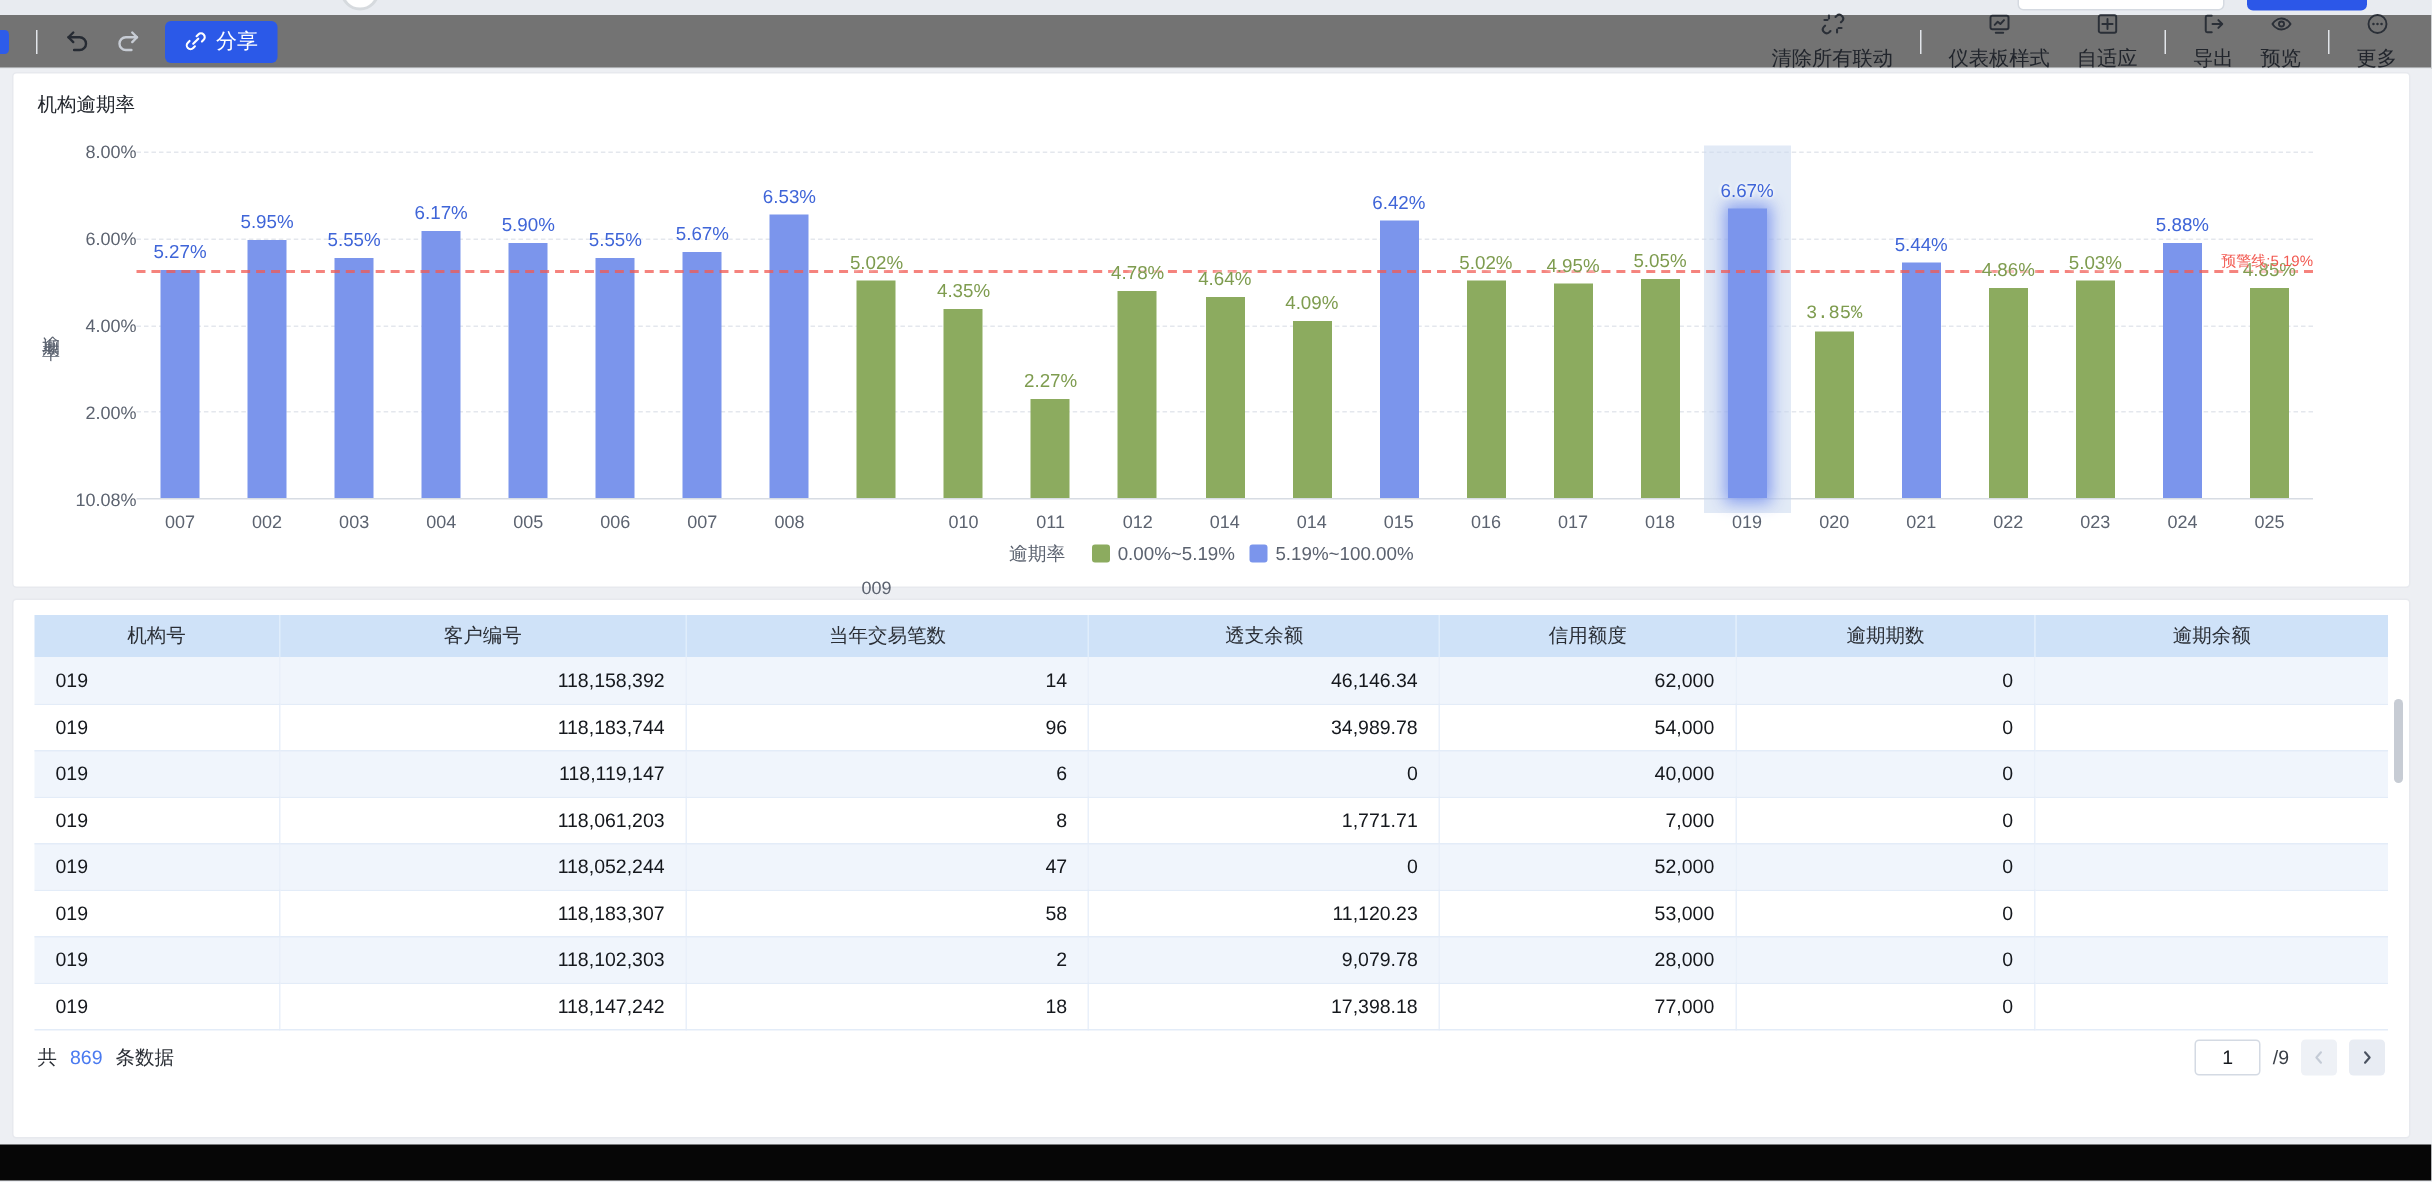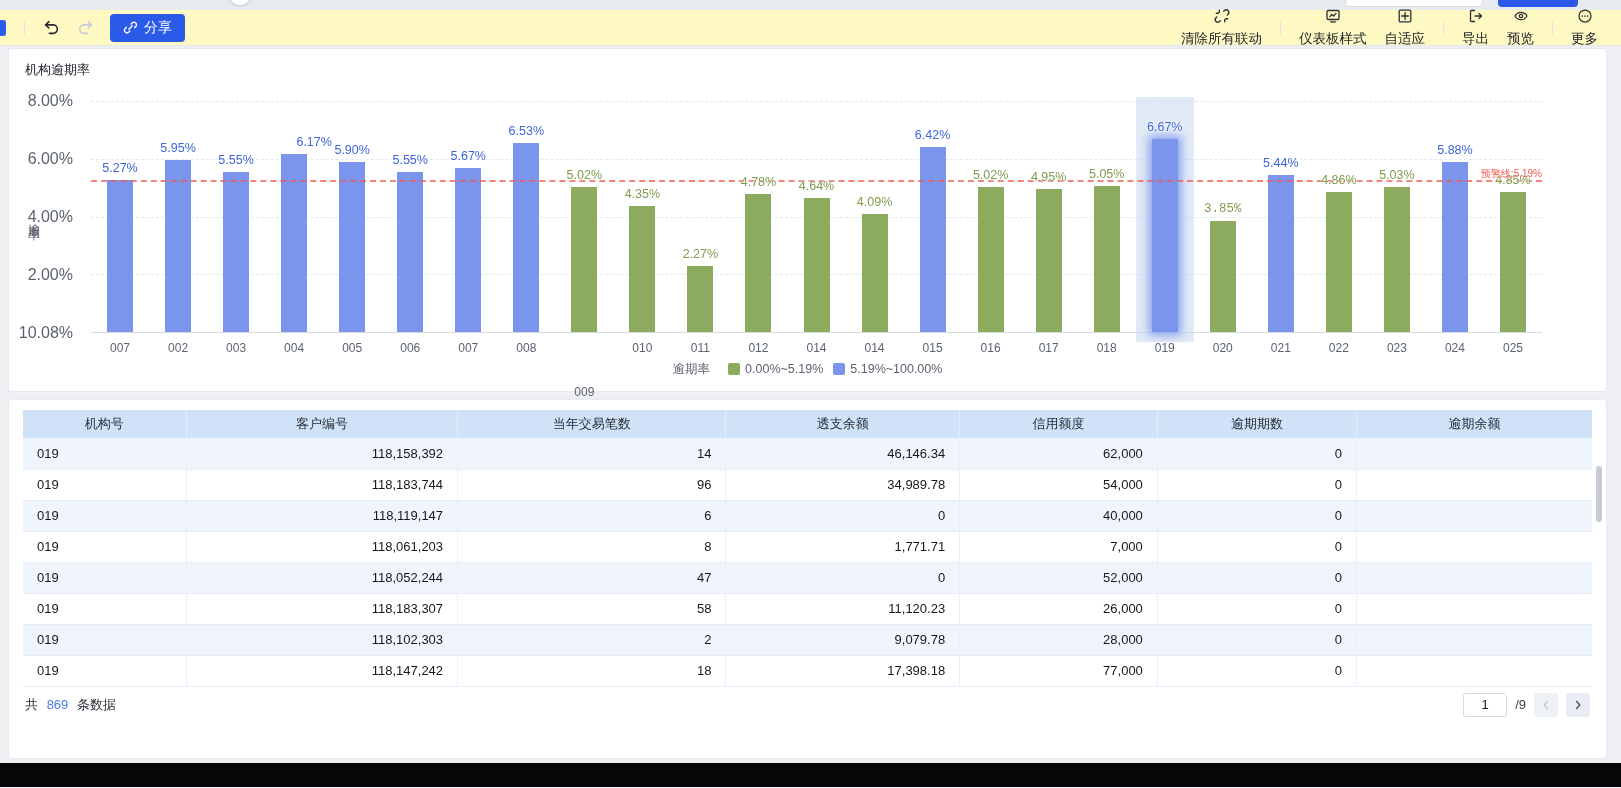--- a/index.html
+++ b/index.html
@@ -6,21 +6,21 @@
   html,body { width:1621px; height:788px; overflow:hidden; }
   body { background:#edeff3; font-family:"Liberation Sans","DejaVu Sans",sans-serif; }
 
   
   .top-strip { position:relative; height:10px; background:#e8ebf0; overflow:hidden; }
   .frag-circle { position:absolute; left:227px; top:-19px; width:26px; height:26px; border:2px solid #d6dade; border-radius:50%; background:#fff; }
   .frag-input { position:absolute; left:1345px; top:-13px; width:138px; height:20px; background:#fff; border:1px solid #d5dae1; border-radius:4px; }
   .frag-button { position:absolute; left:1498px; top:-13px; width:80px; height:20px; background:#2c57e8; border-radius:4px; }
 
   
-  .toolbar { height:36px; background:#fef9c3; border-bottom:1px solid #e4e7eb; display:flex; align-items:center; justify-content:space-between; padding-right:14px; position:relative; }
+  .toolbar { height:36px; background:#737373; border-bottom:1px solid #e4e7eb; display:flex; align-items:center; justify-content:space-between; padding-right:14px; position:relative; }
   .tb-left { display:flex; align-items:center; height:100%; }
   .edge-frag { width:6px; height:16px; background:#2d5cea; border-radius:0 3px 3px 0; margin-right:9px; }
   .tb-divider { width:1px; height:16px; background:#e2e5ea; margin:0 9px; }
   .icon-btn { width:26px; height:26px; display:flex; align-items:center; justify-content:center; margin:0 4px; cursor:pointer; }
   .icon-btn svg { width:17px; height:17px; }
   .undo { color:#262b33; }
   .redo { color:#c7ccd4; }
   .share-btn { display:inline-flex; align-items:center; gap:6px; background:#2b59e8; color:#fff; height:28px; padding:0 13px; border-radius:4px; font-size:14px; margin-left:8px; cursor:pointer; }
   .share-btn svg { width:15px; height:15px; }
   .tb-right { display:flex; align-items:center; height:100%; }
@@ -29,21 +29,21 @@
 
   
   .content { padding:2px 14px 0 8px; }
   .card { background:#fff; border:1px solid #e7e9ee; border-radius:3px; }
 
   
   .chart-card { height:344px; padding:12px 16px 8px; position:relative; }
   .chart-title { font-size:13px; color:#20242b; }
   .chart-wrap { display:flex; margin-top:22px; position:relative; }
   .y-col { width:66px; position:relative; height:232px; flex:none; }
-  .y-label { position:absolute; right:18px; transform:translateY(-50%); font-size:16px; color:#5c6370; }
+  .y-label { position:absolute; right:0; transform:translateY(-50%); font-size:12px; color:#5c6370; }
   .axis-title { position:absolute; left:0; top:50%; transform:translateY(-50%); writing-mode:vertical-rl; font-size:12px; color:#5c6370; letter-spacing:2px; }
   .plot { flex:1; height:232px; position:relative; border-bottom:1px solid #d7dce3; margin-right:48px; }
   .gridline { position:absolute; left:0; right:0; border-top:1px dashed #e4e7ed; }
   .hl-band { position:absolute; top:-4px; bottom:-10px; width:4%; transform:translateX(-50%); background:rgba(203,216,238,.55); }
   .bar { position:absolute; bottom:0; width:26px; transform:translateX(-50%); z-index:1; }
   .bar.sel { box-shadow:0 0 10px 3px rgba(124,150,238,.9); }
   .bar-label { position:absolute; transform:translateX(-50%); font-size:12.5px; z-index:3; white-space:nowrap; text-shadow:0 0 3px #fff,0 0 3px #fff; }
   .warn-line { position:absolute; left:0; right:0; border-top:2px dashed #f25a52; opacity:.75; z-index:2; }
   .warn-label { position:absolute; right:0; font-size:10px; color:#f25a52; z-index:4; text-shadow:0 0 3px #fff; white-space:nowrap; }
   .x-row { margin:0 48px 0 66px; position:relative; height:24px; }
@@ -179,21 +179,21 @@
           <div class="gridline" style="top: 25%;"></div>
           <div class="gridline" style="top: 50%;"></div>
           <div class="gridline" style="top: 75%;"></div>
           <div class="bar" style="left: 2%; height: 65.875%; background: rgb(123, 149, 236);"></div>
           <div class="bar-label" style="left: 2%; bottom: calc(65.875% + 5px); color: rgb(63, 101, 216);">5.27%</div>
           <div class="bar" style="left: 6%; height: 74.375%; background: rgb(123, 149, 236);"></div>
           <div class="bar-label" style="left: 6%; bottom: calc(74.375% + 5px); color: rgb(63, 101, 216);">5.95%</div>
           <div class="bar" style="left: 10%; height: 69.375%; background: rgb(123, 149, 236);"></div>
           <div class="bar-label" style="left: 10%; bottom: calc(69.375% + 5px); color: rgb(63, 101, 216);">5.55%</div>
           <div class="bar" style="left: 14%; height: 77.125%; background: rgb(123, 149, 236);"></div>
-          <div class="bar-label" style="left: 14%; bottom: calc(77.125% + 5px); color: rgb(63, 101, 216); margin-left: 20px;">6.17%</div>
+          <div class="bar-label" style="left: 14%; bottom: calc(77.125% + 5px); color: rgb(63, 101, 216);">6.17%</div>
           <div class="bar" style="left: 18%; height: 73.75%; background: rgb(123, 149, 236);"></div>
           <div class="bar-label" style="left: 18%; bottom: calc(73.75% + 5px); color: rgb(63, 101, 216);">5.90%</div>
           <div class="bar" style="left: 22%; height: 69.375%; background: rgb(123, 149, 236);"></div>
           <div class="bar-label" style="left: 22%; bottom: calc(69.375% + 5px); color: rgb(63, 101, 216);">5.55%</div>
           <div class="bar" style="left: 26%; height: 70.875%; background: rgb(123, 149, 236);"></div>
           <div class="bar-label" style="left: 26%; bottom: calc(70.875% + 5px); color: rgb(63, 101, 216);">5.67%</div>
           <div class="bar" style="left: 30%; height: 81.625%; background: rgb(123, 149, 236);"></div>
           <div class="bar-label" style="left: 30%; bottom: calc(81.625% + 5px); color: rgb(63, 101, 216);">6.53%</div>
           <div class="bar" style="left: 34%; height: 62.75%; background: rgb(140, 171, 95);"></div>
           <div class="bar-label" style="left: 34%; bottom: calc(62.75% + 5px); color: rgb(126, 156, 79);">5.02%</div>
@@ -340,21 +340,21 @@
             <td class="num">0</td>
             <td class="num">52,000</td>
             <td class="num">0</td>
             <td class="num"></td>
           </tr>
           <tr class="even">
             <td class="first">019</td>
             <td class="num">118,183,307</td>
             <td class="num">58</td>
             <td class="num">11,120.23</td>
-            <td class="num">26,000</td>
+            <td class="num">53,000</td>
             <td class="num">0</td>
             <td class="num"></td>
           </tr>
           <tr class="odd">
             <td class="first">019</td>
             <td class="num">118,102,303</td>
             <td class="num">2</td>
             <td class="num">9,079.78</td>
             <td class="num">28,000</td>
             <td class="num">0</td>

